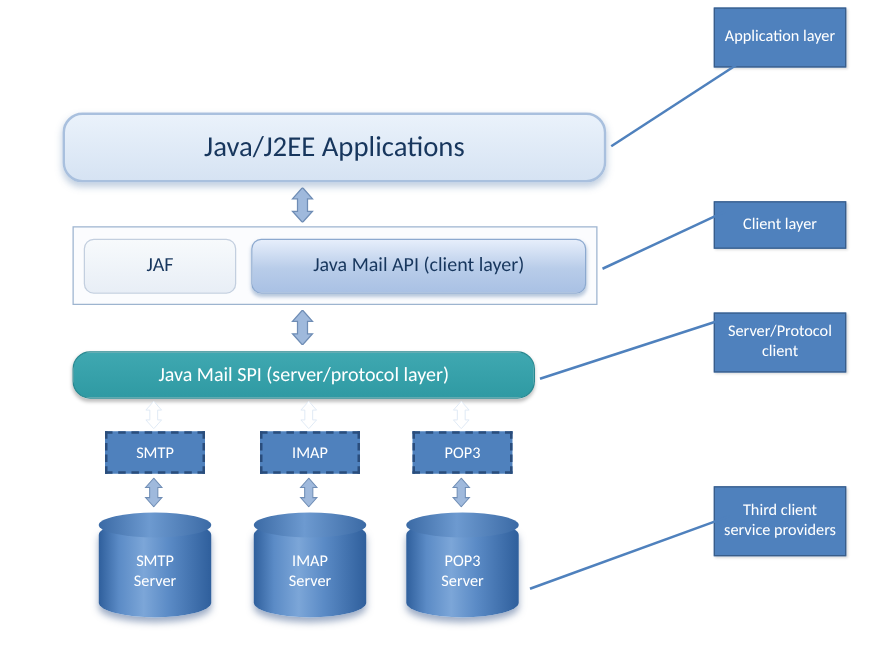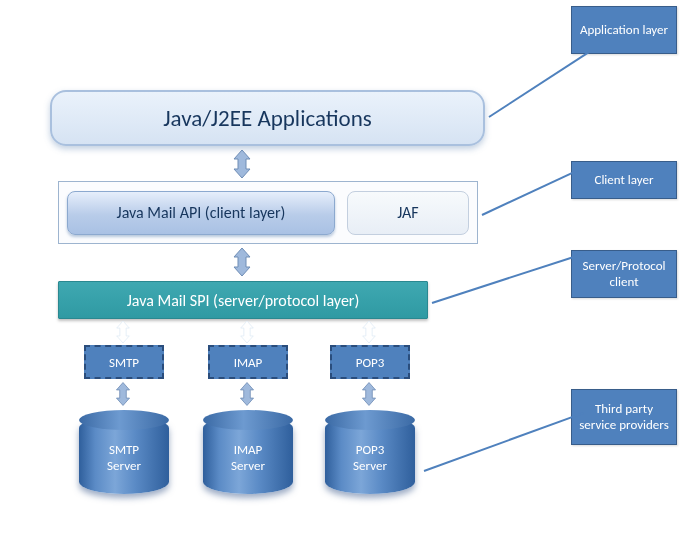--- a/index.html
+++ b/index.html
@@ -69,21 +69,21 @@
     width: 122px;
     background: linear-gradient(#f7fafc, #e8eef6);
     border: 1px solid #c3cfdf;
   }
   .spi-box {
     position: absolute;
     left: 58px; top: 281px;
     width: 370px; height: 38px;
     background: linear-gradient(#3fa8b1, #2f9aa3);
     border: 1px solid #2a8890;
-    border-radius: 1px;
+    border-radius: 14px;
     color: #fff; font-size: 16px;
     display: flex; align-items: center; justify-content: center;
     box-shadow: 0 2px 3px rgba(0,0,0,.25);
   }
   .dashed-cell {
     position: absolute;
     width: 80px; height: 34px;
     border: 2px dashed #2a4d7c;
     background: #4f81bd;
     color: #fff; font-size: 13px;
@@ -124,44 +124,44 @@
 <div class="label-box" style="left:571px; top:6px; height:48px;">
   <span>Application layer</span>
 </div>
 <div class="label-box" style="left:571px; top:161px; height:38px;">
   <span>Client layer</span>
 </div>
 <div class="label-box" style="left:571px; top:250px; height:48px;">
   <span>Server/Protocol client</span>
 </div>
 <div class="label-box" style="left:571px; top:389px; height:56px;">
-  <span>Third party service providers</span>
+  <span>Third client service providers</span>
 </div>
 
 <div class="connector-line" style="left:489px; top:116px; width:120px; transform: rotate(-33deg);"></div>
 <div class="connector-line" style="left:482px; top:214px; width:108px; transform: rotate(-25deg);"></div>
 <div class="connector-line" style="left:432px; top:302px; width:158px; transform: rotate(-18deg);"></div>
 <div class="connector-line" style="left:424px; top:470px; width:170px; transform: rotate(-20deg);"></div>
 
 <div class="app-layer-box">
   <span>Java/J2EE Applications</span>
 </div>
 
 <div class="dbl-arrow-v" style="left:231px; top:150px;">
   <svg viewBox="0 0 22 28">
       <path class="arrow-fill" d="M11 0 L19 9 H15 V19 H19 L11 28 L3 19 H7 V9 H3 Z"></path>
     </svg>
 </div>
 
 <div class="client-container">
+  <div class="pill-box pill-jaf">
+    <span>JAF</span>
+  </div>
   <div class="pill-box pill-api">
     <span>Java Mail API (client layer)</span>
-  </div>
-  <div class="pill-box pill-jaf">
-    <span>JAF</span>
   </div>
 </div>
 
 <div class="dbl-arrow-v" style="left:231px; top:248px;">
   <svg viewBox="0 0 22 28">
       <path class="arrow-fill" d="M11 0 L19 9 H15 V19 H19 L11 28 L3 19 H7 V9 H3 Z"></path>
     </svg>
 </div>
 
 <div class="spi-box">

